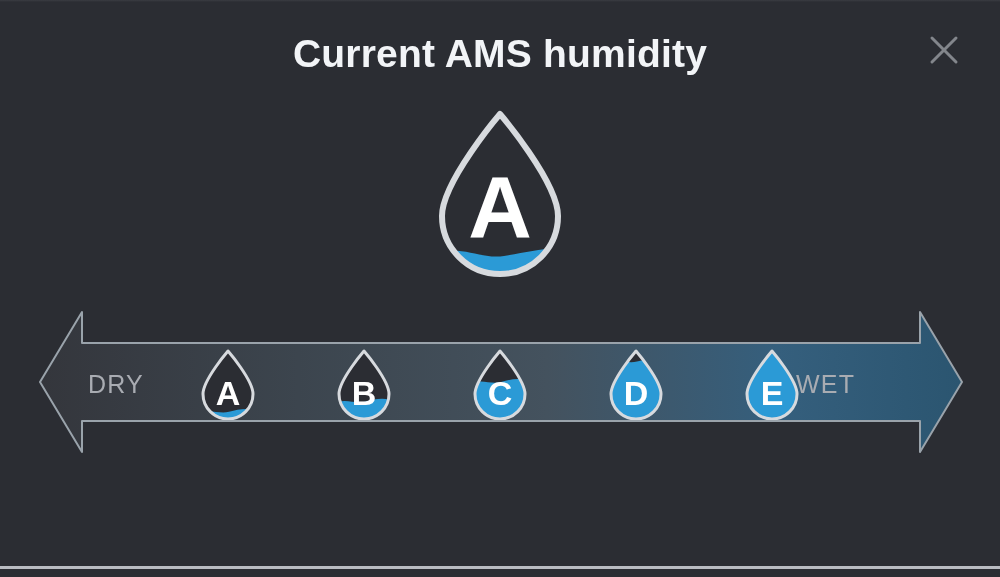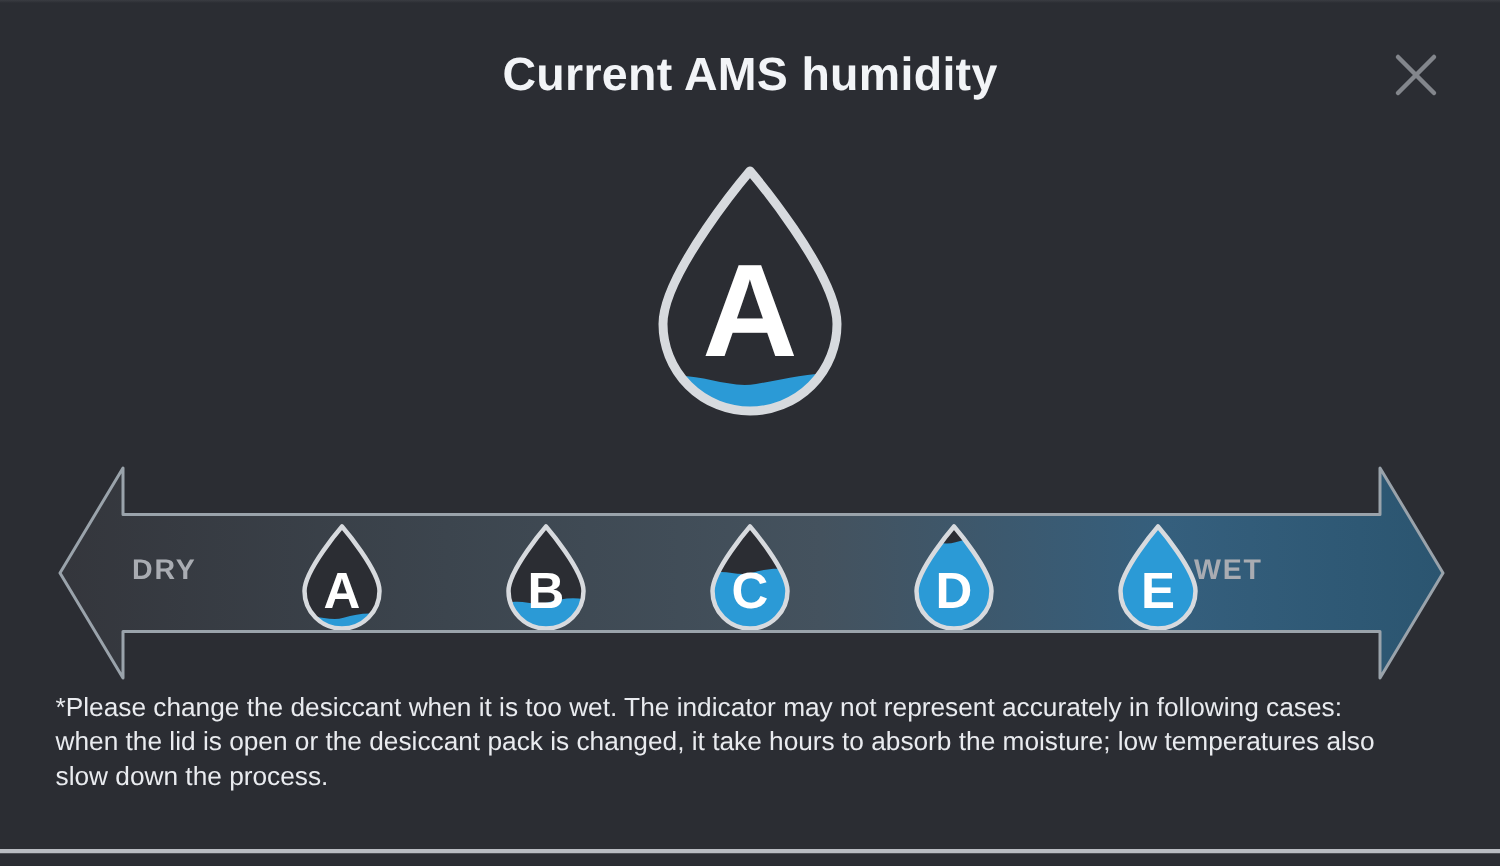--- a/index.html
+++ b/index.html
@@ -36,21 +36,21 @@
     background: #2b2d33;
   }
 
   
   .title {
     position: absolute;
     left: 0; top: 32px;
     width: 1000px;
     text-align: center;
     color: #f2f4f7;
-    font-size: 31px;
+    font-size: 39px;
     font-weight: bold;
     letter-spacing: 0.2px;
     user-select: none;
   }
   .close-btn {
     position: absolute;
     left: 920px; top: 26px;
     width: 48px; height: 48px;
     cursor: pointer;
   }
@@ -68,22 +68,22 @@
   .scale-wrap {
     position: absolute;
     left: 36px; top: 306px;
     width: 930px; height: 152px;
   }
   .scale-wrap svg { display: block; }
 
   .scale-label {
     position: absolute;
     color: #a9acb2;
-    font-size: 19px;
-    font-weight: bold;
+    font-size: 25px;
+    font-weight: normal;
     letter-spacing: 1.2px;
     user-select: none;
   }
   .label-dry { left: 88px; top: 370px; }
   .label-wet { left: 796px; top: 370px; }
 
   .mini-drop {
     position: absolute;
     width: 58px; height: 72px;
     top: 348px;
@@ -237,17 +237,16 @@
           <path d="M29 3 C29 3 54 32 54 46 A25 25 0 0 1 4 46 C4 32 29 3 29 3 Z" fill="#2b2d33"></path>
           <g clip-path="url(#miniClip4)">
             <path d="M0 6 C10 0 20 7 30 4 C40 1 50 0 58 3 L58 80 L0 80 Z" fill="#2b9ad6"></path>
           </g>
           <path d="M29 3 C29 3 54 32 54 46 A25 25 0 0 1 4 46 C4 32 29 3 29 3 Z" fill="none" stroke="#d7dade" stroke-width="3" stroke-linejoin="round"></path>
           <text x="29" y="57" text-anchor="middle" font-family="Liberation Sans, sans-serif" font-size="34" font-weight="bold" fill="#ffffff">E</text>
         </svg>
       </div>
     </div>
 
-  <div class="footnote">*Please change the desiccant when it is too wet. The indicator may not represent accurately in following cases:  when the lid is open or the desiccant pack is changed, it take hours to absorb the moisture; low temperatures also slow down the process.</div>
 
   <div class="edge-line-bottom"></div>
   <div class="edge-under"></div>
 </div>
 
 </body></html>

